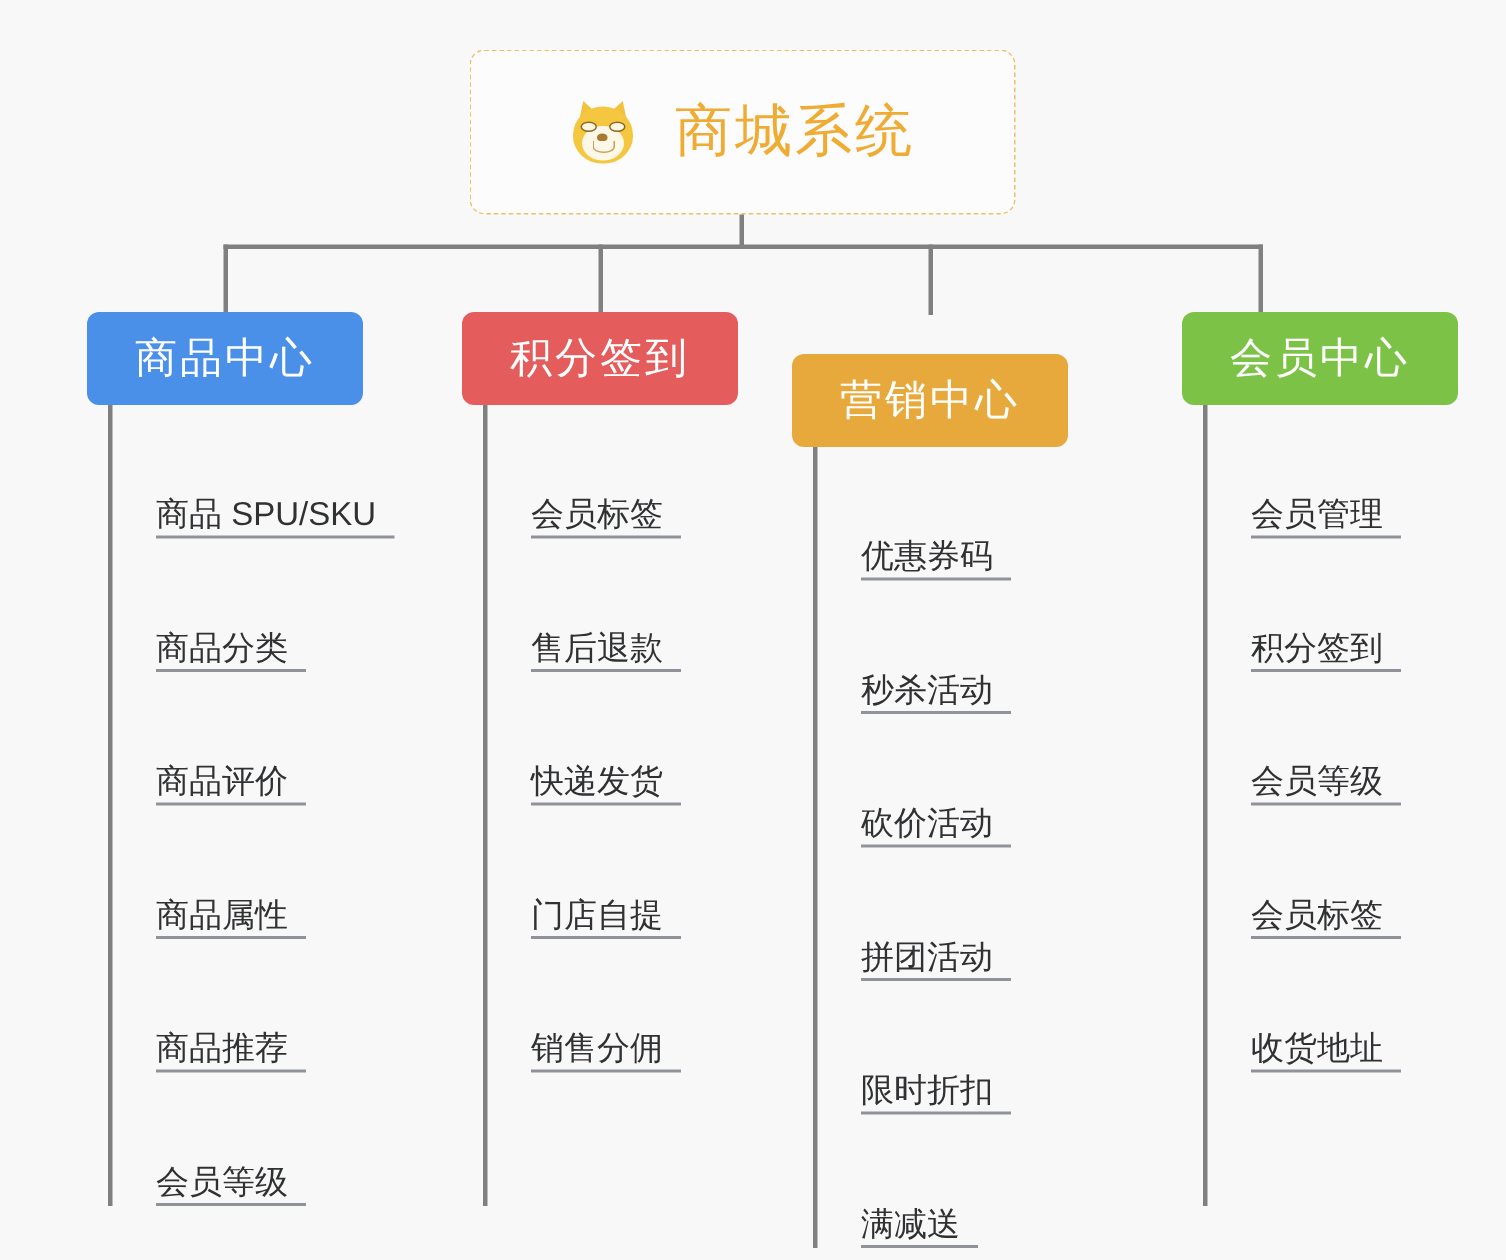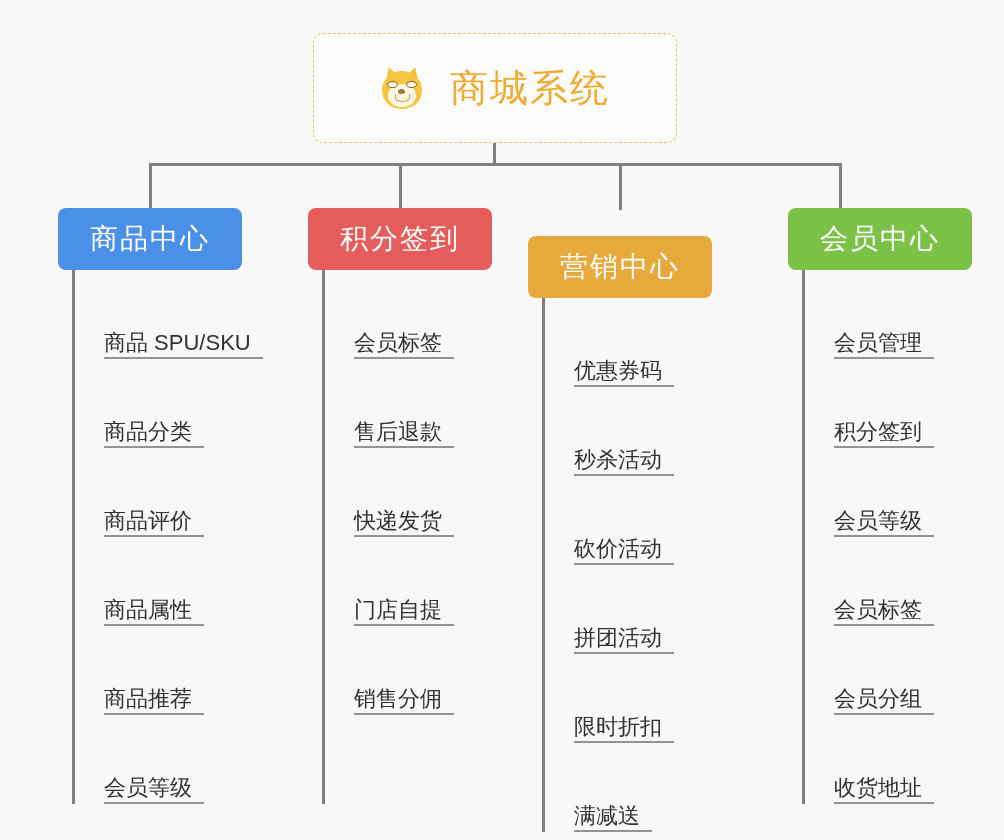--- a/index.html
+++ b/index.html
@@ -284,21 +284,18 @@
       <li class="leaf-item">
         <span class="leaf-label">积分签到</span>
       </li>
       <li class="leaf-item">
         <span class="leaf-label">会员等级</span>
       </li>
       <li class="leaf-item">
         <span class="leaf-label">会员标签</span>
       </li>
       <li class="leaf-item">
-        <span class="leaf-label">会员分组</span>
-      </li>
-      <li class="leaf-item">
         <span class="leaf-label">收货地址</span>
       </li>
     </ul>
   </div>
 
 </div>
 
 </body></html>

